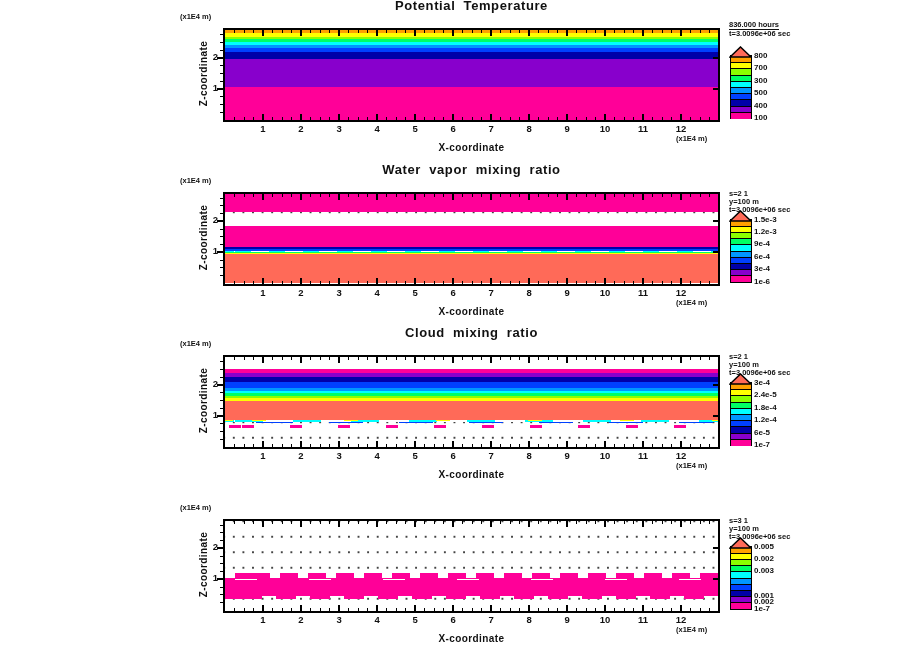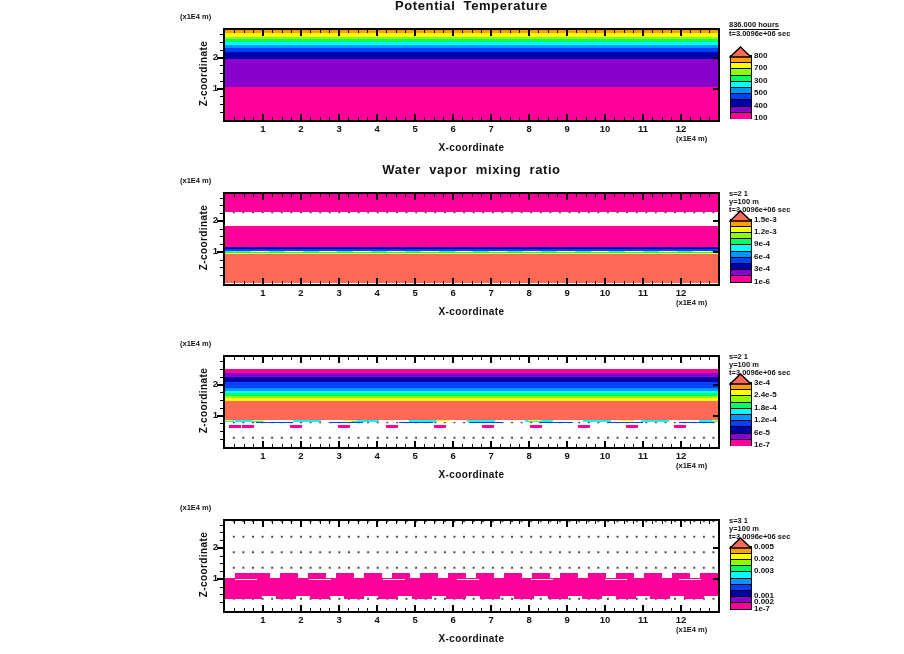--- a/index.html
+++ b/index.html
@@ -374,20 +374,21 @@
       <div class="clab" style="top: 63.4px;">1.2e-3</div>
       <div class="clab" style="top: 75.8px;">9e-4</div>
       <div class="clab" style="top: 88.2px;">6e-4</div>
       <div class="clab" style="top: 100.6px;">3e-4</div>
       <div class="clab" style="top: 113px;">1e-6</div>
       <div class="hline" style="top: 25px;">s=2 1</div>
       <div class="hline" style="top: 33px;">y=100 m</div>
       <div class="hline" style="top: 41px;">t=3.0096e+06 sec</div>
     </div>
     <div class="panel" style="top: 327px;">
+      <div class="title">Cloud mixing ratio</div>
       <div class="zunit" style="left: 180px; top: 12px;">(x1E4 m)</div>
       <div class="zlabel" style="left: 158px; top: 68px;">Z-coordinate</div>
       <div class="plot">
         <div class="band dots" style="top: 65.1724px; height: 24.8276px; background-color: rgb(255, 255, 255);"></div>
         <div class="band" style="top: 67.6552px; height: 3.10345px; background: repeating-linear-gradient(90deg, rgb(255, 0, 152) 0px, rgb(255, 0, 152) 12px, transparent 12px, transparent 48px) 17px;"></div>
         <div class="band" style="top: 64.5517px; height: 1.24138px; background: repeating-linear-gradient(90deg, rgb(0, 64, 255) 0px, rgb(0, 64, 255) 34px, transparent 34px, transparent 70px) 34px;"></div>
         <div class="band" style="top: 63.3103px; height: 1.24138px; background: repeating-linear-gradient(90deg, rgb(0, 255, 255) 0px, rgb(0, 255, 255) 28px, transparent 28px, transparent 58px) 10px;"></div>
         <div class="band" style="top: 63.3103px; height: 1px; background: repeating-linear-gradient(90deg, rgb(255, 255, 0) 0px, rgb(255, 255, 0) 14px, transparent 14px, transparent 92px) 27px;"></div>
         <div class="band" style="top: 44.069px; height: 19.2414px; background-color: rgb(255, 106, 88);"></div>
         <div class="band" style="top: 40.9655px; height: 3.10345px; background-color: rgb(255, 255, 0);"></div>

